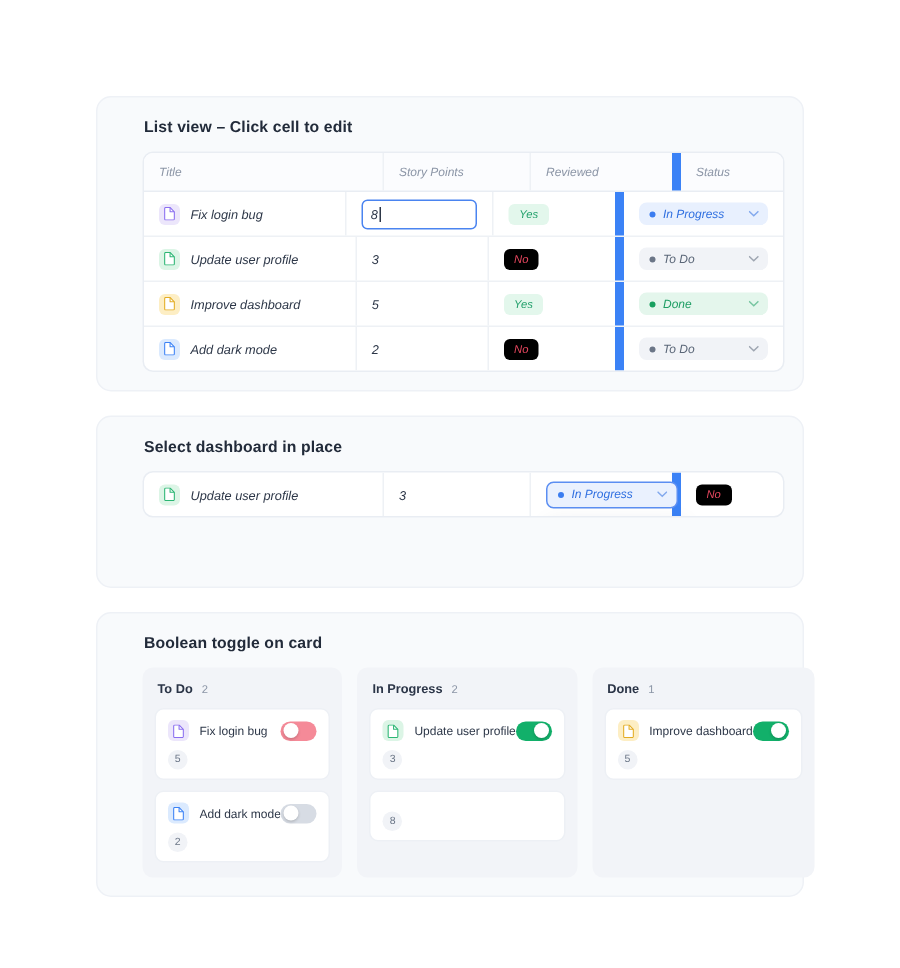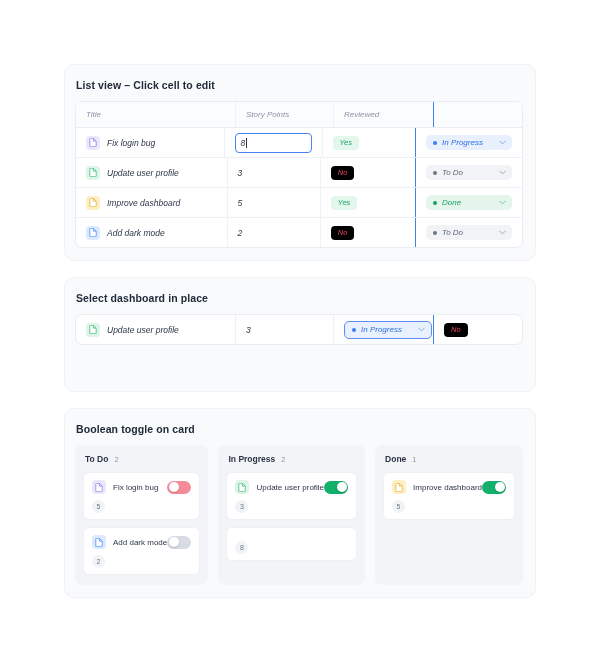--- a/index.html
+++ b/index.html
@@ -15,21 +15,21 @@
     background: #ffffff;
     padding: 64px 64px 0 64px;
     position: relative;
   }
 
   
   .panel {
     background: #f8fafc;
     border: 1px solid #eef1f6;
     border-radius: 10px;
-    padding: 12px 12px 12px 10px;
+    padding: 12px 12px 12px 30px;
     margin-bottom: 16px;
     position: relative;
   }
   .panel-title {
     font-size: 10.5px;
     font-weight: bold;
     color: #222b3a;
     margin: 2px 0 10px 1px;
     letter-spacing: .1px;
   }
@@ -62,21 +62,21 @@
     padding: 0 10px;
     font-size: 8.5px;
     color: #2d3748;
     display: flex;
     align-items: center;
     height: 100%;
     font-style: italic;
   }
   .c-title  { width: 160px; border-right: 1px solid #eef1f5; min-height:29px;}
   .c-points { width: 98px;  border-right: 1px solid #eef1f5; min-height:29px;}
-  .c-rev    { width: 100px; border-right: 1px solid #3b82f6; min-height:29px;}
+  .c-rev    { width: 100px; border-right: 6px solid #3b82f6; min-height:29px;}
   .c-status { flex: 1; min-height:29px;}
   .thead .c-title, .thead .c-points, .thead .c-rev, .thead .c-status { min-height:25px; }
 
   
   .ficon {
     width: 14px; height: 14px;
     border-radius: 4px;
     display: inline-flex;
     align-items: center;
     justify-content: center;
@@ -236,20 +236,21 @@
 
   <div class="panel">
     <div class="panel-title">List view – Click cell to edit</div>
 
     <div class="tbl">
 
       <div class="trow thead">
         <div class="cell c-title">Title</div>
         <div class="cell c-points">Story Points</div>
         <div class="cell c-rev">Reviewed</div>
+        <div class="cell c-status">Status</div>
       </div>
 
       <div class="trow">
         <div class="cell c-title">
           <span class="ficon" style="background:#ece6fb">
             <svg width="8" height="9" viewBox="0 0 12 14" fill="none">
               <path d="M1 1.6A1.1 1.1 0 0 1 2.1.5h4.4L11 5v7.4a1.1 1.1 0 0 1-1.1 1.1H2.1A1.1 1.1 0 0 1 1 12.4z" stroke="#8a6ef0" stroke-width="1.1" fill="#ffffff" stroke-linejoin="round"></path>
               <path d="M6.6.7v4.2h4.2" stroke="#8a6ef0" stroke-width="1.1" stroke-linejoin="round" fill="none"></path>
             </svg>
           </span>

